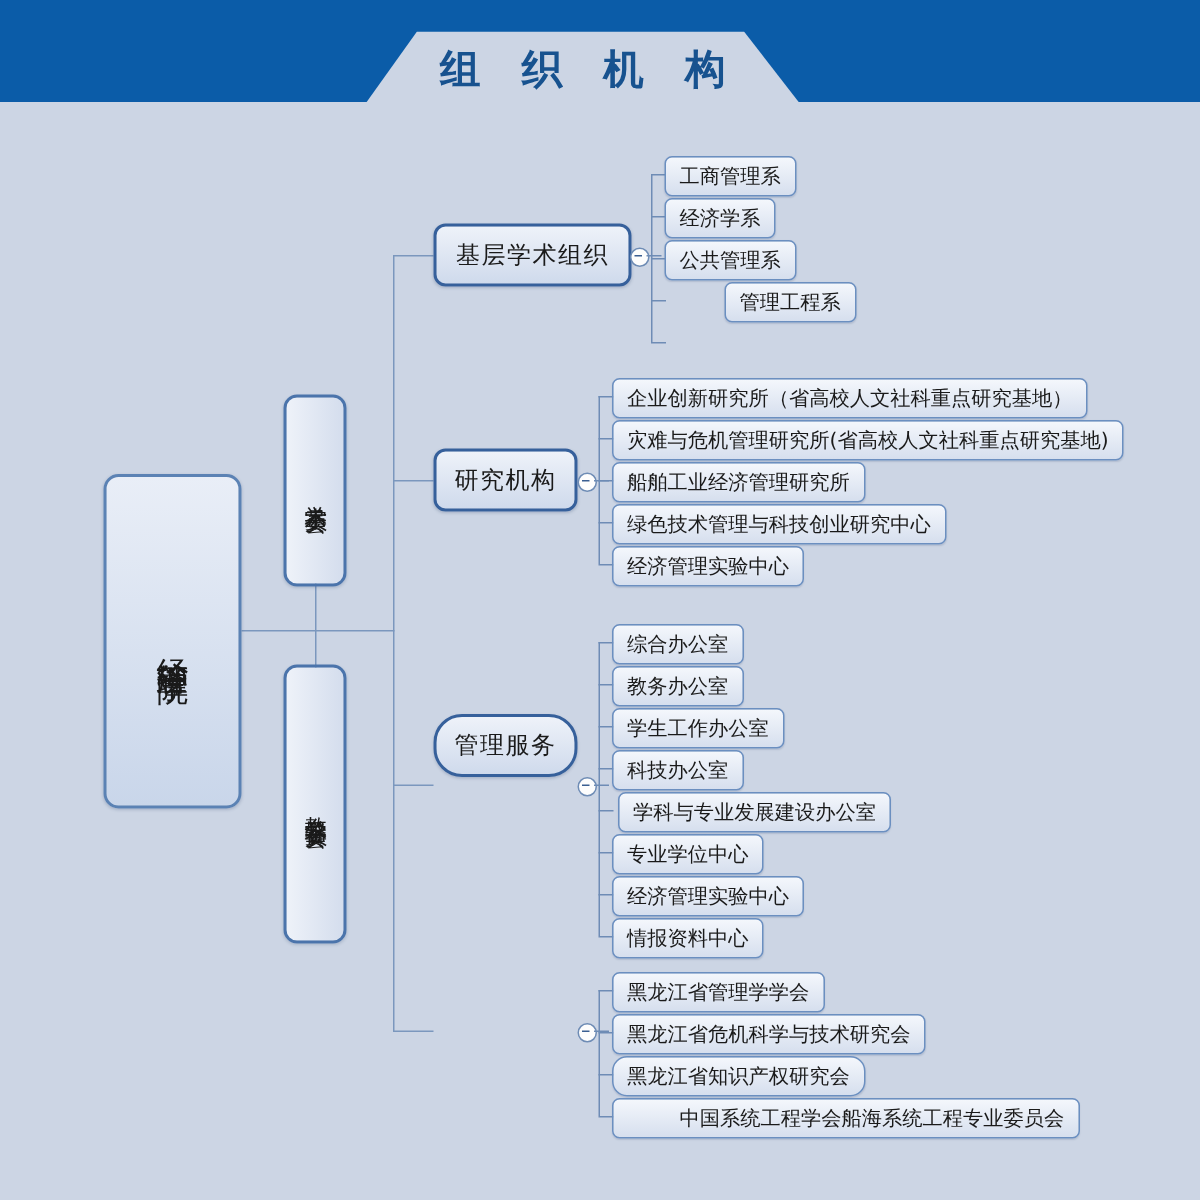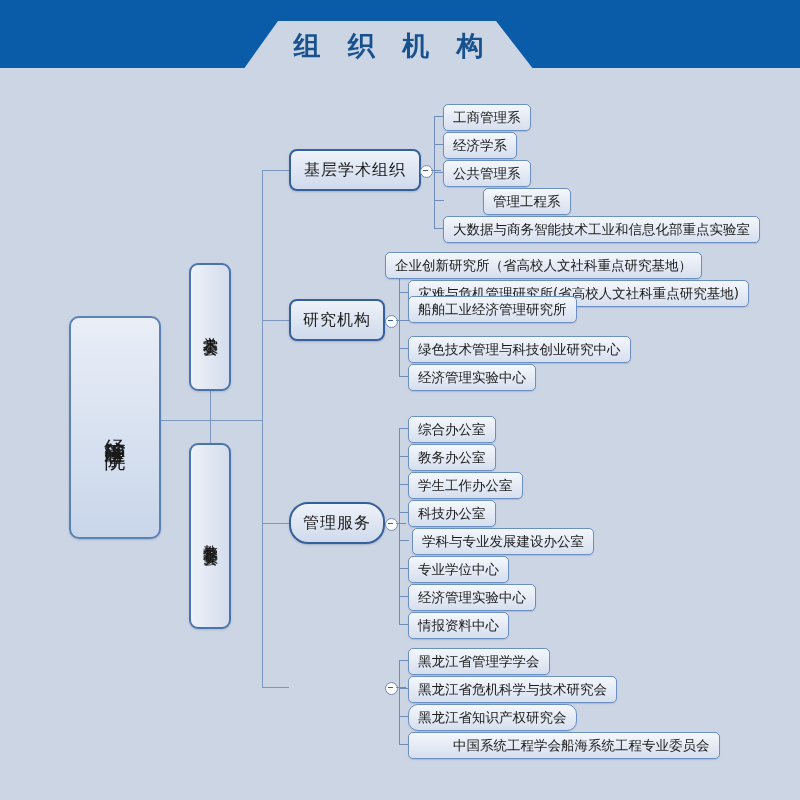--- a/index.html
+++ b/index.html
@@ -121,43 +121,42 @@
   <div class="ln lnh" style="left:434px;top:144px;width:10px;"></div>
   <div class="node n-leaf" style="left:443px;top:132px;">经济学系</div>
 
   <div class="ln lnh" style="left:434px;top:172px;width:10px;"></div>
   <div class="node n-leaf" style="left:443px;top:160px;">公共管理系</div>
 
   <div class="ln lnh" style="left:434px;top:200px;width:10px;"></div>
   <div class="node n-leaf" style="left:443px;top:188px;margin-left:40px;">管理工程系</div>
 
   <div class="ln lnh" style="left:434px;top:228px;width:10px;"></div>
-  <div class="node n-leaf" style="left:443px;top:216px;">大数据与商务智能技术工业和信息化部重点实验室</div>
 
   <div class="node n-cat" style="left:289px;top:299px;width:96px;height:42px;">研究机构</div>
   <div class="toggle" style="left:385px;top:315px;"></div>
   <div class="ln lnv" style="left:399px;top:264px;width:1px;height:112px;"></div>
   <div class="ln lnh" style="left:396px;top:320px;width:10px;"></div>
 
   <div class="ln lnh" style="left:399px;top:264px;width:10px;"></div>
-  <div class="node n-leaf" style="left:385px;top:252px;">企业创新研究所（省高校人文社科重点研究基地）</div>
+  <div class="node n-leaf" style="left:408px;top:252px;">企业创新研究所（省高校人文社科重点研究基地）</div>
 
   <div class="ln lnh" style="left:399px;top:292px;width:10px;"></div>
   <div class="node n-leaf" style="left:408px;top:280px;">灾难与危机管理研究所(省高校人文社科重点研究基地)</div>
 
   <div class="ln lnh" style="left:399px;top:320px;width:10px;"></div>
-  <div class="node n-leaf" style="left:408px;top:296px;">船舶工业经济管理研究所</div>
+  <div class="node n-leaf" style="left:408px;top:308px;">船舶工业经济管理研究所</div>
 
   <div class="ln lnh" style="left:399px;top:348px;width:10px;"></div>
   <div class="node n-leaf" style="left:408px;top:336px;">绿色技术管理与科技创业研究中心</div>
 
   <div class="ln lnh" style="left:399px;top:376px;width:10px;"></div>
   <div class="node n-leaf" style="left:408px;top:364px;">经济管理实验中心</div>
 
-  <div class="node n-cat" style="left:289px;top:502px;width:96px;height:42px;border-radius:19px;">管理服务</div>
+  <div class="node n-cat" style="left:289px;top:476px;width:96px;height:42px;border-radius:19px;">管理服务</div>
   <div class="toggle" style="left:385px;top:518px;"></div>
   <div class="ln lnv" style="left:399px;top:428px;width:1px;height:196px;"></div>
   <div class="ln lnh" style="left:396px;top:523px;width:10px;"></div>
 
   <div class="ln lnh" style="left:399px;top:428px;width:10px;"></div>
   <div class="node n-leaf" style="left:408px;top:416px;">综合办公室</div>
 
   <div class="ln lnh" style="left:399px;top:456px;width:10px;"></div>
   <div class="node n-leaf" style="left:408px;top:444px;">教务办公室</div>
 

